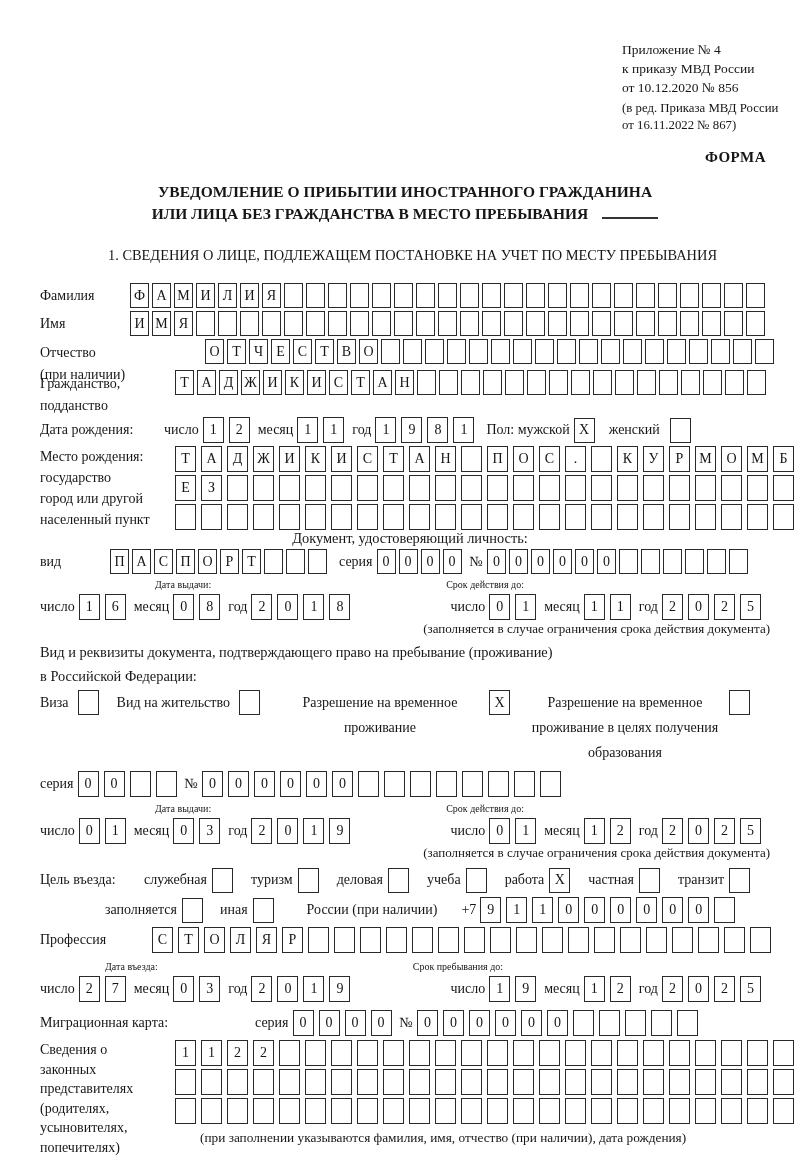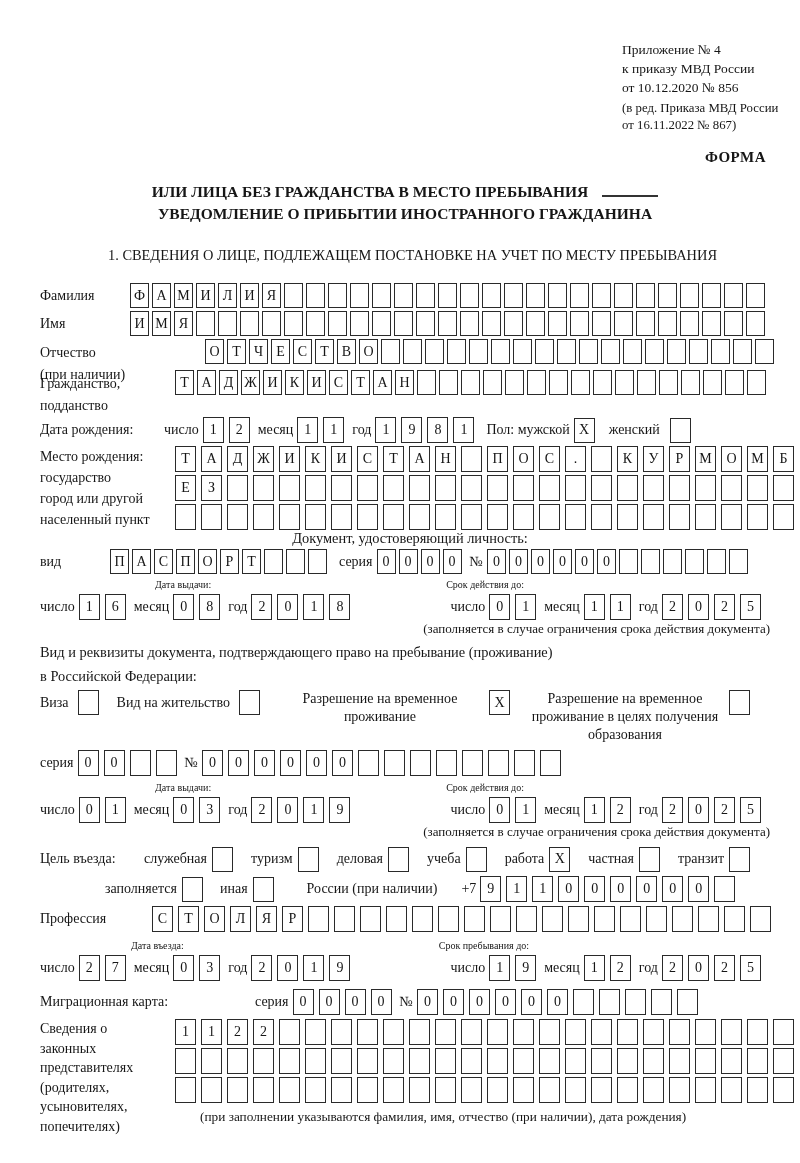--- a/index.html
+++ b/index.html
@@ -33,21 +33,21 @@
   .daterow{display:flex;align-items:center;margin-top:1px;}
   .dgrp{display:flex;align-items:center;}
   .dl{font-size:14px;margin:0 4px 0 8px;flex:none;}
   .dl.first{margin-left:0;}
   .note{width:730px;text-align:right;font-size:13px;line-height:16px;margin-top:1px;}
 
   .intro{font-size:14.4px;line-height:24px;margin-top:3px;}
 
   .opts{display:flex;align-items:flex-start;margin-top:2px;}
   .opt{display:flex;align-items:flex-start;gap:9px;margin-right:12px;}
-  .optlbl{font-size:14px;line-height:18px;text-align:center;}
+  .optlbl{font-size:14px;line-height:25px;text-align:center;}
 
   .pitem{display:flex;align-items:center;gap:5px;margin-right:9px;}
   .pitem .optlbl{line-height:26px;}
 
   .bp{display:flex;margin-top:2px;}
   .bp-lbls{width:135px;flex:none;font-size:14px;line-height:21px;}
   .mb3{margin-bottom:3px;}
 
   .reps{display:flex;margin-top:4px;}
   .reps-lbls{width:135px;flex:none;font-size:14px;line-height:19.5px;}
@@ -64,22 +64,22 @@
     <div>Приложение № 4</div>
     <div>к приказу МВД России</div>
     <div>от 10.12.2020 № 856</div>
     <div class="amend first">(в ред. Приказа МВД России</div>
     <div class="amend">от 16.11.2022 № 867)</div>
   </div>
 
   <div class="forma">ФОРМА</div>
 
   <div class="title">
+    <div>УВЕДОМЛЕНИЕ О ПРИБЫТИИ ИНОСТРАННОГО ГРАЖДАНИНА</div>
     <div><span>ИЛИ ЛИЦА БЕЗ ГРАЖДАНСТВА В МЕСТО ПРЕБЫВАНИЯ</span><span class="blank-line"></span></div>
-    <div>УВЕДОМЛЕНИЕ О ПРИБЫТИИ ИНОСТРАННОГО ГРАЖДАНИНА</div>
   </div>
 
   <div class="sec-heading">1. СВЕДЕНИЯ О ЛИЦЕ, ПОДЛЕЖАЩЕМ ПОСТАНОВКЕ НА УЧЕТ ПО МЕСТУ ПРЕБЫВАНИЯ</div>
 
   <div class="frow" style="margin-top:19px;">
     <span class="lbl" style="width:90px;">Фамилия</span>
     <div class="cells">
         <span class="cell filled">Ф</span>
         <span class="cell filled">А</span>
         <span class="cell filled">М</span>
@@ -590,21 +590,21 @@
         <span class="cell"></span>
         <span class="cell"></span>
         <span class="cell"></span>
         <span class="cell"></span>
         <span class="cell"></span>
         <span class="cell"></span>
       </div>
   </div>
 
   <div class="dhead" style="margin-top:6px;">
-    <span style="margin-left:91px;">Дата въезда:</span>
+    <span style="margin-left:65px;">Дата въезда:</span>
     <span style="margin-left:255px;">Срок пребывания до:</span>
   </div>
   <div class="daterow">
     <div class="dgrp">
       <span class="dl first">число</span>
       <div class="cells wide">
           <span class="cell filled">2</span>
           <span class="cell filled">7</span>
         </div>
       <span class="dl">месяц</span>

